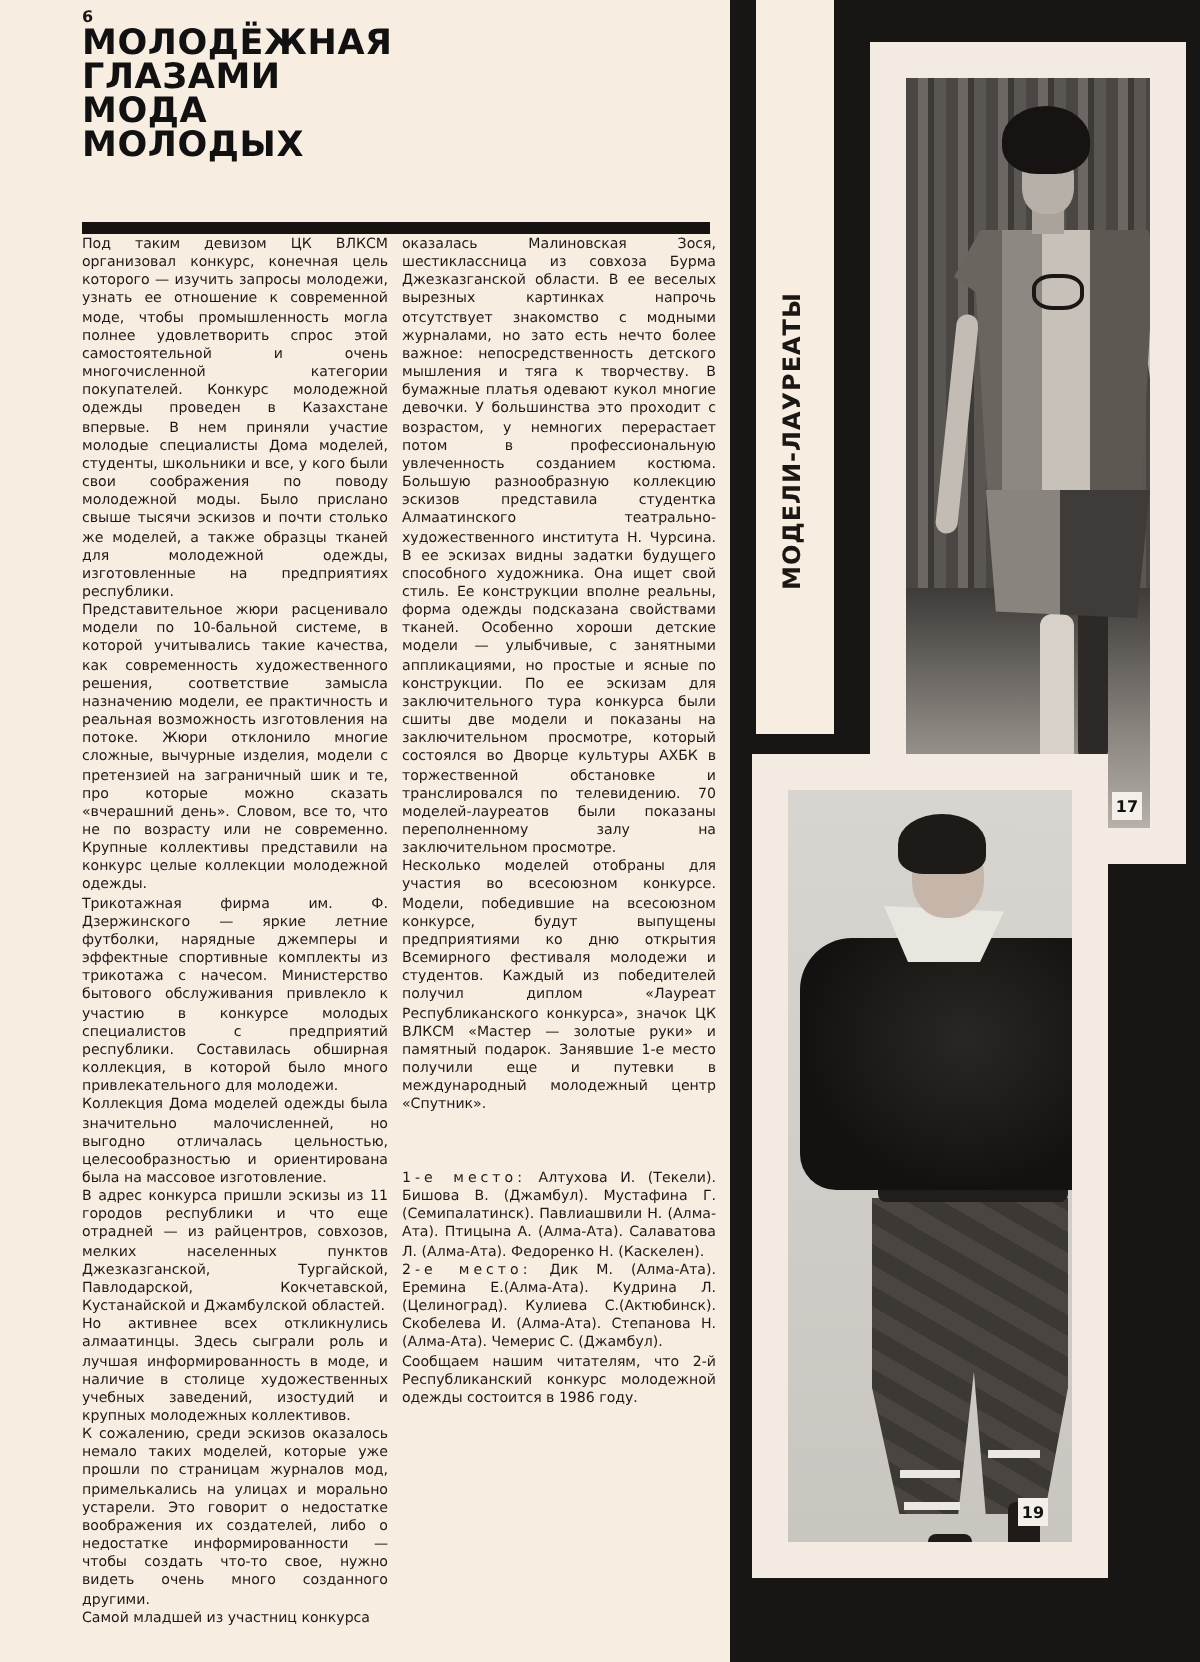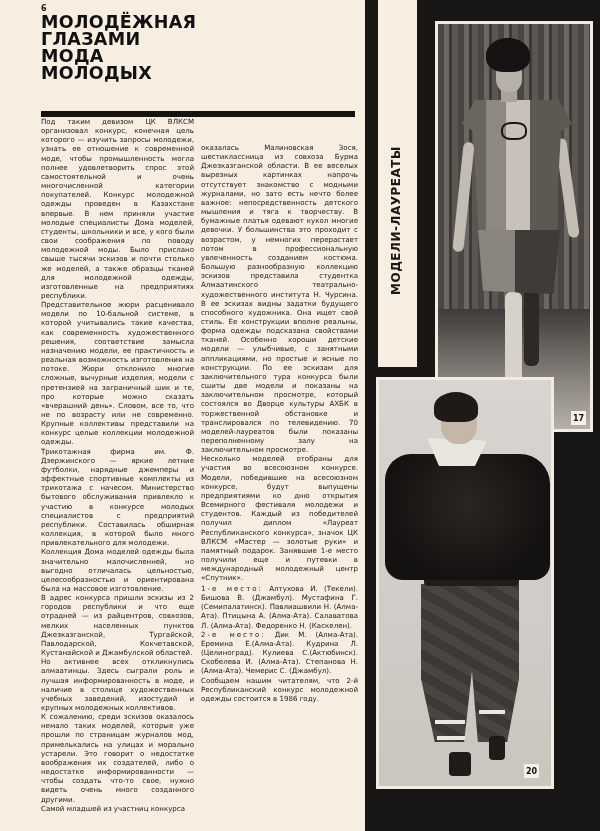--- a/index.html
+++ b/index.html
@@ -24,21 +24,21 @@
       position: absolute; left: 41px; top: 111px; width: 314px; height: 6px;
       background: #151210;
     }
     .col {
       position: absolute; top: 117px;
       font-size: 7.05px; line-height: 9.15px;
       text-align: justify; hyphens: auto;
       color: #1e1a17;
     }
     .col-1 { left: 41px; width: 153px; }
-    .col-2 { left: 201px; width: 157px; margin-top: 26px; }
+    .col-2 { left: 201px; width: 157px; }
     .col p { margin: 0; text-indent: 0; }
     .winners { position: absolute; left: 201px; top: 584px; width: 157px;
       font-size: 7.05px; line-height: 9.15px; text-align: justify; color: #1e1a17; }
     .winners p { margin: 0; }
     .spaced { letter-spacing: 2px; }
 
     .dark-panel {
       position: absolute; left: 365px; top: 0; width: 235px; height: 831px;
       background: #181614;
     }
@@ -49,21 +49,21 @@
     .label-text {
       position: absolute; left: 0; top: 0; width: 39px; height: 367px;
       display: flex; align-items: flex-end; justify-content: center;
     }
     .label-text span {
       display: block; transform: rotate(-90deg); transform-origin: center;
       white-space: nowrap; font-weight: bold; font-size: 12px; letter-spacing: 0.5px;
       position: absolute; bottom: 135px; left: -52px; width: 140px; text-align: center;
     }
     .photo {
-      position: absolute; background: #f3ebe1; box-sizing: border-box; padding: 3px;
+      position: absolute; background: #f3ebe1; box-sizing: border-box; padding: 18px;
     }
     .photo-inner { width: 100%; height: 100%; position: relative; overflow: hidden; }
     .photo-1 { left: 435px; top: 21px; width: 158px; height: 411px; }
     .photo-1 .photo-inner {
       background:
         repeating-linear-gradient(90deg, #4a4643 0 6px, #6c6763 6px 11px, #3d3a37 11px 14px, #5a5652 14px 20px);
     }
     .photo-2 { left: 376px; top: 377px; width: 178px; height: 412px; }
     .photo-2 .photo-inner { background: linear-gradient(180deg, #d8d5d1 0%, #cfccc7 60%, #c9c5bf 100%); }
 
@@ -119,21 +119,21 @@
   <div>МОЛОДЫХ</div>
 </div>
 
 <div class="rule"></div>
 
 <div class="col col-1">
   <p>Под таким девизом ЦК ВЛКСМ организовал конкурс, конечная цель которого — изучить запросы молодежи, узнать ее отношение к современной моде, чтобы промышленность могла полнее удовлетворить спрос этой самостоятельной и очень многочисленной категории покупателей. Конкурс молодежной одежды проведен в Казахстане впервые. В нем приняли участие молодые специалисты Дома моделей, студенты, школьники и все, у кого были свои соображения по поводу молодежной моды. Было прислано свыше тысячи эскизов и почти столько же моделей, а также образцы тканей для молодежной одежды, изготовленные на предприятиях республики.</p>
   <p>Представительное жюри расценивало модели по 10-бальной системе, в которой учитывались такие качества, как современность художественного решения, соответствие замысла назначению модели, ее практичность и реальная возможность изготовления на потоке. Жюри отклонило многие сложные, вычурные изделия, модели с претензией на заграничный шик и те, про которые можно сказать «вчерашний день». Словом, все то, что не по возрасту или не современно. Крупные коллективы представили на конкурс целые коллекции молодежной одежды.</p>
   <p>Трикотажная фирма им. Ф. Дзержинского — яркие летние футболки, нарядные джемперы и эффектные спортивные комплекты из трикотажа с начесом. Министерство бытового обслуживания привлекло к участию в конкурсе молодых специалистов с предприятий республики. Составилась обширная коллекция, в которой было много привлекательного для молодежи.</p>
   <p>Коллекция Дома моделей одежды была значительно малочисленней, но выгодно отличалась цельностью, целесообразностью и ориентирована была на массовое изготовление.</p>
-  <p>В адрес конкурса пришли эскизы из 2 городов республики и что еще отрадней — из райцентров, совхозов, мелких населенных пунктов Джезказганской, Тургайской, Павлодарской, Кокчетавской, Кустанайской и Джамбулской областей.</p>
+  <p>В адрес конкурса пришли эскизы из 11 городов республики и что еще отрадней — из райцентров, совхозов, мелких населенных пунктов Джезказганской, Тургайской, Павлодарской, Кокчетавской, Кустанайской и Джамбулской областей.</p>
   <p>Но активнее всех откликнулись алмаатинцы. Здесь сыграли роль и лучшая информированность в моде, и наличие в столице художественных учебных заведений, изостудий и крупных молодежных коллективов.</p>
   <p>К сожалению, среди эскизов оказалось немало таких моделей, которые уже прошли по страницам журналов мод, примелькались на улицах и морально устарели. Это говорит о недостатке воображения их создателей, либо о недостатке информированности — чтобы создать что-то свое, нужно видеть очень много созданного другими.</p>
   <p>Самой младшей из участниц конкурса</p>
 </div>
 
 <div class="col col-2">
   <p>оказалась Малиновская Зося, шестиклассница из совхоза Бурма Джезказганской области. В ее веселых вырезных картинках напрочь отсутствует знакомство с модными журналами, но зато есть нечто более важное: непосредственность детского мышления и тяга к творчеству. В бумажные платья одевают кукол многие девочки. У большинства это проходит с возрастом, у немногих перерастает потом в профессиональную увлеченность созданием костюма. Большую разнообразную коллекцию эскизов представила студентка Алмаатинского театрально-художественного института Н. Чурсина. В ее эскизах видны задатки будущего способного художника. Она ищет свой стиль. Ее конструкции вполне реальны, форма одежды подсказана свойствами тканей. Особенно хороши детские модели — улыбчивые, с занятными аппликациями, но простые и ясные по конструкции. По ее эскизам для заключительного тура конкурса были сшиты две модели и показаны на заключительном просмотре, который состоялся во Дворце культуры АХБК в торжественной обстановке и транслировался по телевидению. 70 моделей-лауреатов были показаны переполненному залу на заключительном просмотре.</p>
   <p>Несколько моделей отобраны для участия во всесоюзном конкурсе. Модели, победившие на всесоюзном конкурсе, будут выпущены предприятиями ко дню открытия Всемирного фестиваля молодежи и студентов. Каждый из победителей получил диплом «Лауреат Республиканского конкурса», значок ЦК ВЛКСМ «Мастер — золотые руки» и памятный подарок. Занявшие 1-е место получили еще и путевки в международный молодежный центр «Спутник».</p>
 </div>
 
@@ -174,15 +174,15 @@
     <div class="fig2-stripe" style="left:56px;top:340px;width:30px;"></div>
     <div class="fig2-stripe" style="left:58px;top:356px;width:28px;"></div>
     <div class="fig2-stripe" style="left:100px;top:330px;width:26px;"></div>
     <div class="fig2-boot-l"></div>
     <div class="fig2-boot-r"></div>
     <div class="fig2-waist"></div>
     <div class="fig2-jacket"></div>
     <div class="fig2-collar"></div>
     <div class="fig2-face"></div>
     <div class="fig2-hair"></div>
-    <div class="photo-num">20</div>
+    <div class="photo-num">19</div>
   </div>
 </div>
 
 </body></html>

